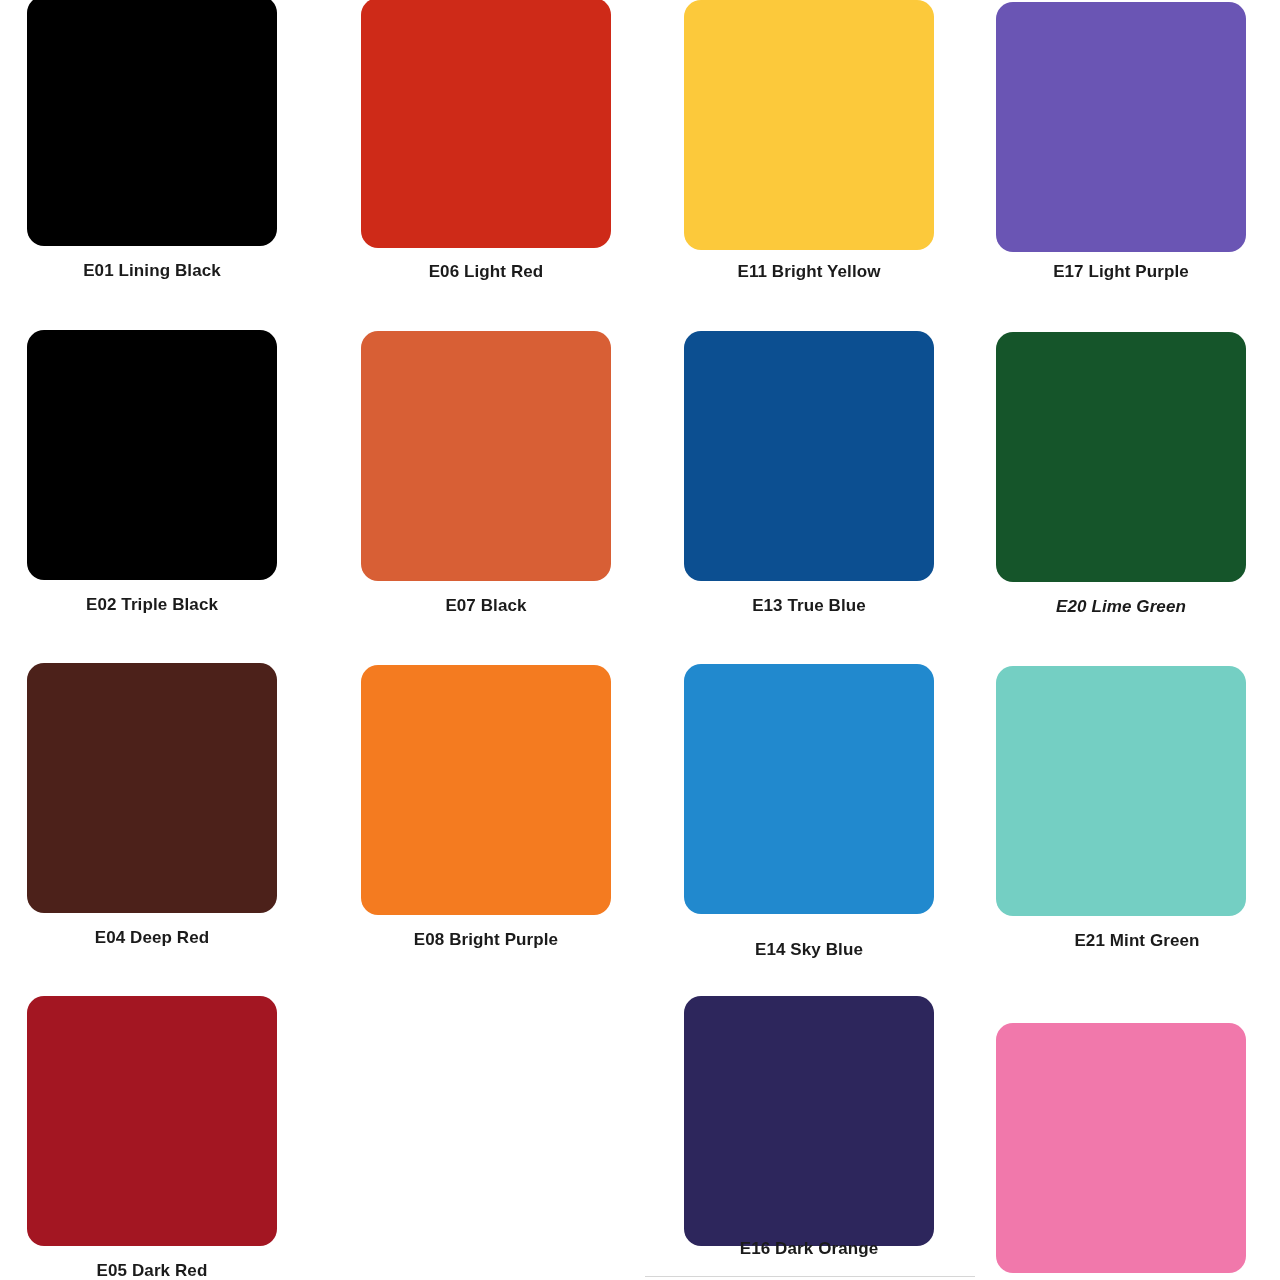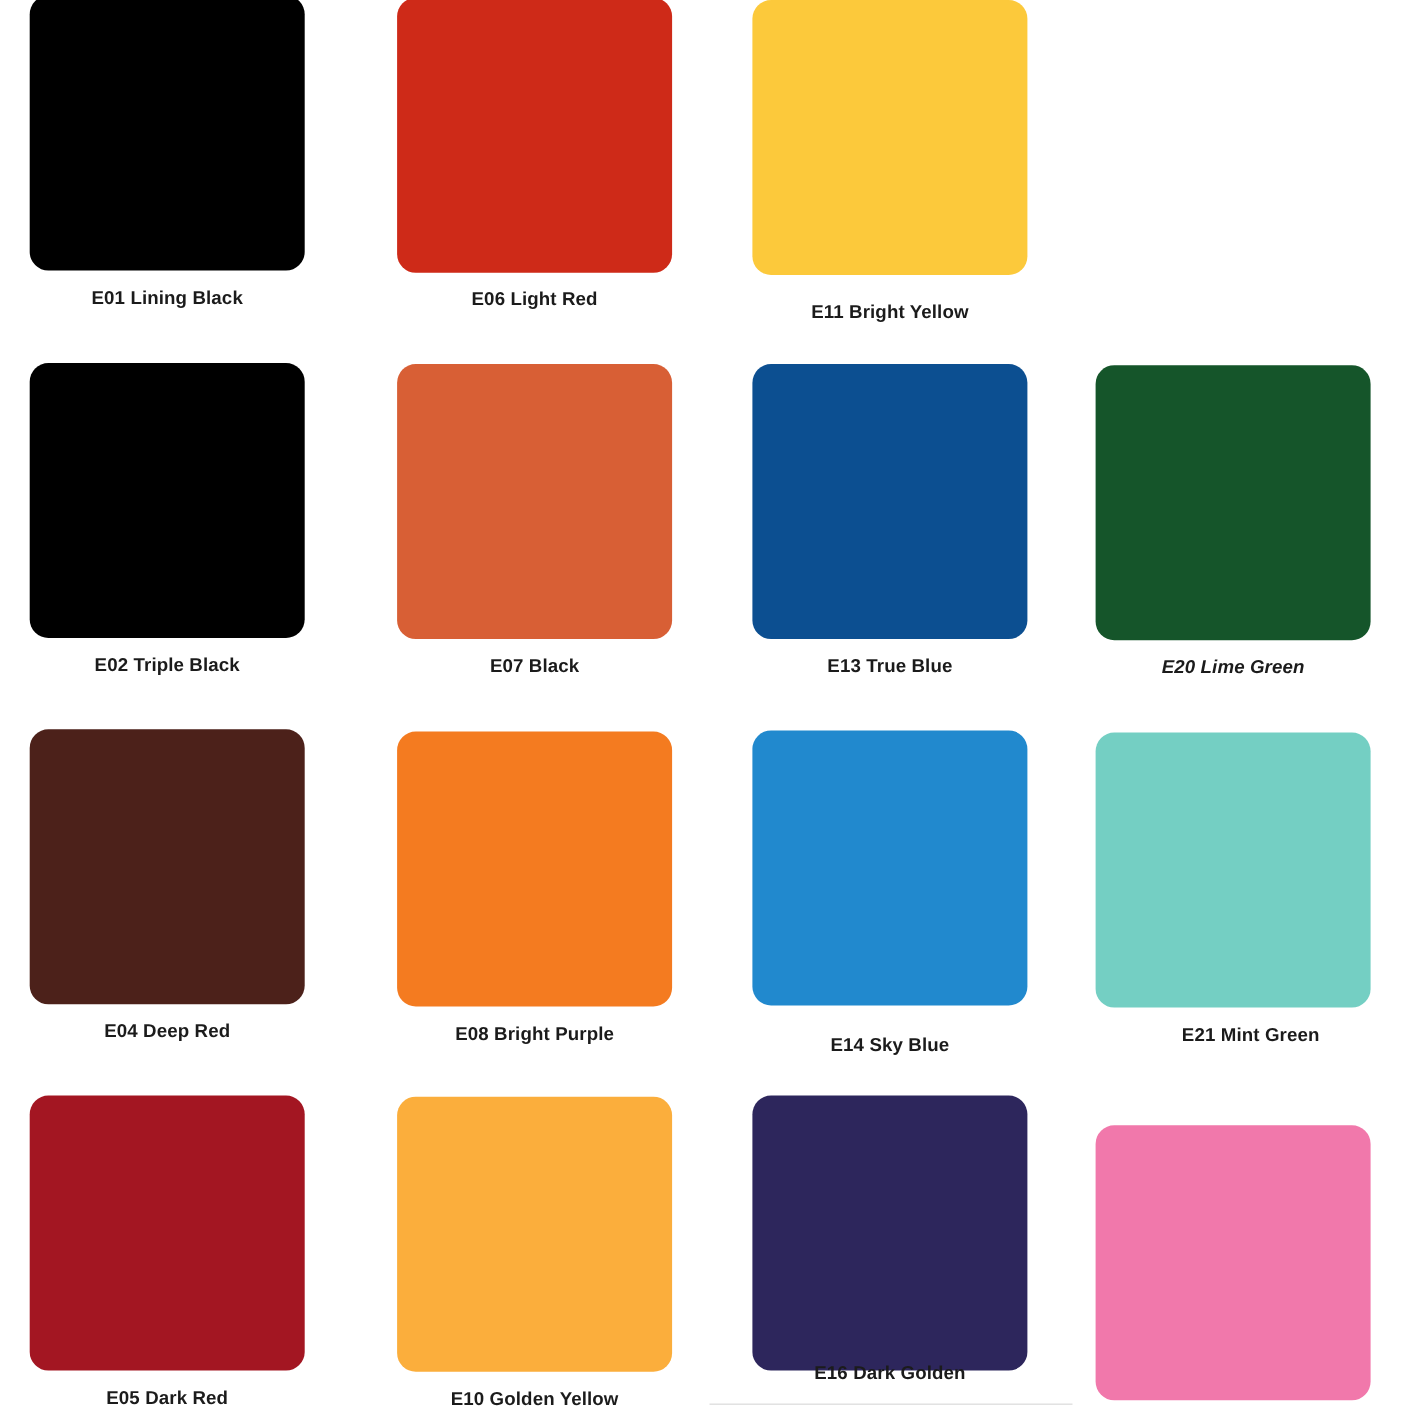--- a/index.html
+++ b/index.html
@@ -63,21 +63,25 @@
     <div class="swatch-cell" style="left: -8px; top: -4px;">
       <div class="swatch-chip" style="background: rgb(0, 0, 0);"></div>
       <span class="swatch-label" style="position: absolute; left: 0px; width: 320px; top: 265px; margin-top: 0px;">E01 Lining Black</span>
     </div>
     <div class="swatch-cell" style="left: 326px; top: -2px;">
       <div class="swatch-chip" style="background: rgb(206, 42, 24);"></div>
       <span class="swatch-label" style="position: absolute; left: 0px; width: 320px; top: 264px; margin-top: 0px;">E06 Light Red</span>
     </div>
     <div class="swatch-cell" style="left: 649px; top: 0px;">
       <div class="swatch-chip" style="background: rgb(252, 201, 59);"></div>
-      <span class="swatch-label" style="position: absolute; left: 0px; width: 320px; top: 262px; margin-top: 12px;">E11 Bright Yellow</span>
+      <span class="swatch-label" style="position: absolute; left: 0px; width: 320px; top: 262px; margin-top: 0px;">E11 Bright Yellow</span>
+    </div>
+    <div class="swatch-cell" style="left: 961px; top: 2px;">
+      <div class="swatch-chip" style="background: rgb(106, 85, 180);"></div>
+      <span class="swatch-label" style="position: absolute; left: 0px; width: 320px; top: 260px; margin-top: 0px;">E17 Light Purple</span>
     </div>
     <div class="swatch-cell" style="left: -8px; top: 330px;">
       <div class="swatch-chip" style="background: rgb(0, 0, 0);"></div>
       <span class="swatch-label" style="position: absolute; left: 0px; width: 320px; top: 265px; margin-top: 0px;">E02 Triple Black</span>
     </div>
     <div class="swatch-cell" style="left: 326px; top: 331px;">
       <div class="swatch-chip" style="background: rgb(216, 95, 53);"></div>
       <span class="swatch-label" style="position: absolute; left: 0px; width: 320px; top: 265px; margin-top: 0px;">E07 Black</span>
     </div>
     <div class="swatch-cell" style="left: 649px; top: 331px;">
@@ -101,27 +105,23 @@
       <span class="swatch-label" style="position: absolute; left: 0px; width: 320px; top: 265px; margin-top: 11px; text-align: center;">E14 Sky Blue</span>
     </div>
     <div class="swatch-cell" style="left: 961px; top: 666px;">
       <div class="swatch-chip" style="background: rgb(116, 207, 195);"></div>
       <span class="swatch-label" style="position: absolute; left: 16px; width: 320px; top: 265px; margin-top: 0px;">E21 Mint Green</span>
     </div>
     <div class="swatch-cell" style="left: -8px; top: 996px;">
       <div class="swatch-chip" style="background: rgb(163, 22, 34);"></div>
       <span class="swatch-label" style="position: absolute; left: 0px; width: 320px; top: 265px; margin-top: 0px;">E05 Dark Red</span>
     </div>
-    <div class="swatch-cell" style="left: 326px; top: 997px;">
-      <div class="swatch-chip" style="background: rgb(251, 174, 60);"></div>
-      <span class="swatch-label" style="position: absolute; left: 0px; width: 320px; top: 265px; margin-top: 0px;">E10 Golden Yellow</span>
-    </div>
     <div class="swatch-cell" style="left: 649px; top: 996px;">
       <div class="swatch-chip" style="background: rgb(45, 38, 92);"></div>
-      <span class="swatch-label" style="position: absolute; left: 0px; width: 320px; top: 243px; margin-top: 0px;">E16 Dark Golden</span>
+      <span class="swatch-label" style="position: absolute; left: 0px; width: 320px; top: 243px; margin-top: 0px;">E16 Dark Orange</span>
     </div>
     <div class="swatch-cell" style="left: 961px; top: 1023px; text-decoration: underline;">
       <div class="swatch-chip" style="background: rgb(241, 120, 171);"></div>
       <span class="swatch-label" style="position: absolute; left: 0px; width: 320px; top: 263px; margin-top: 0px;">E23 Pink</span>
     </div>
   </div>
 
 <div class="page-rule" id="page-rule" style="left: 645px; top: 1276px; width: 330px; background: rgb(214, 214, 214);"></div>
 
 </body></html>

